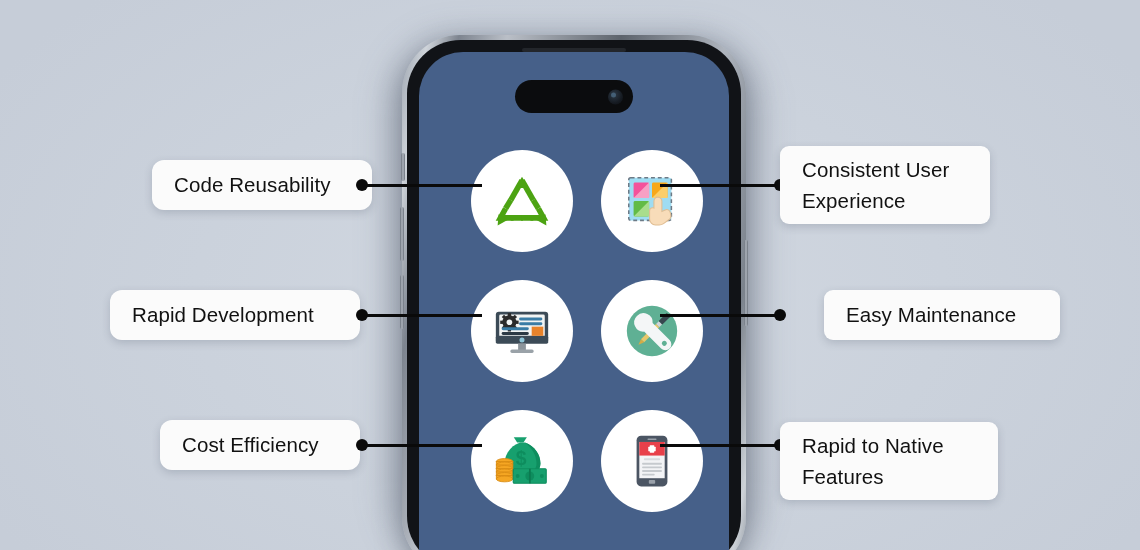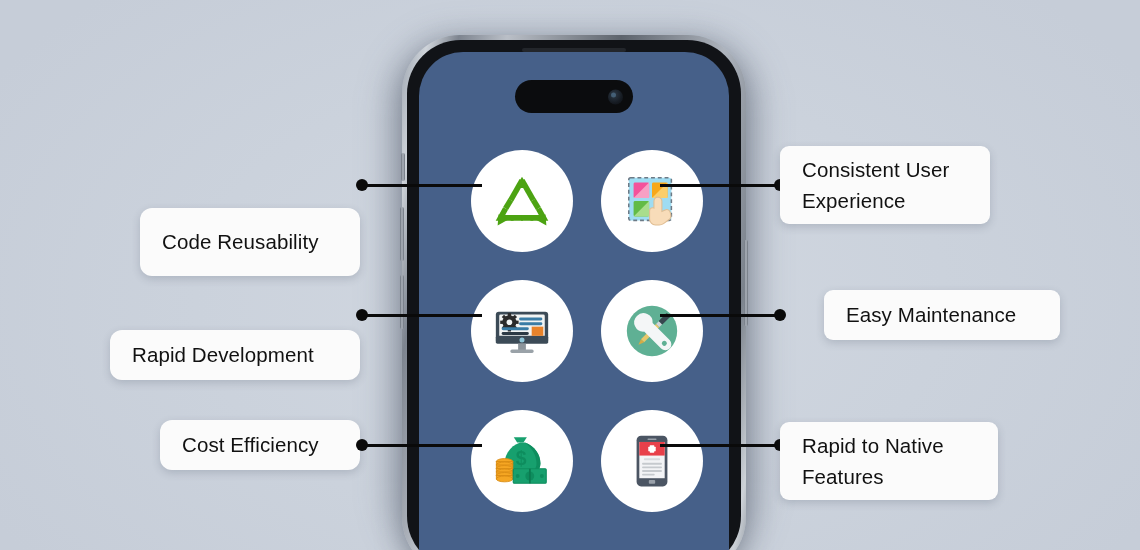--- a/index.html
+++ b/index.html
@@ -332,27 +332,27 @@
               <rect x="28.5" y="53" width="7" height="4" rx="1" fill="#9aa1aa"></rect>
               <rect x="27" y="7.2" width="10" height="1.6" rx="0.8" fill="#9aa1aa"></rect>
             </svg>
           </span>
         </div>
 
       </div>
     </div>
   </div>
 
-  <div class="label left" style="left:140px; top:160px; width:220px; height:68px;margin-top:48px;">
+  <div class="label left" style="left:152px; top:160px; width:220px; height:50px;">
     <span>Code Reusability</span>
   </div>
   <div class="dot" style="left:356px; top:179px;"></div>
   <div class="connector" style="left:362px; top:183.5px; width:120px;"></div>
 
-  <div class="label left" style="left:110px; top:290px; width:250px; height:50px;margin-top:40px;">
+  <div class="label left" style="left:110px; top:290px; width:250px; height:50px;">
     <span>Rapid Development</span>
   </div>
   <div class="dot" style="left:356px; top:309px;"></div>
   <div class="connector" style="left:362px; top:313.5px; width:120px;"></div>
 
   <div class="label left" style="left:160px; top:420px; width:200px; height:50px;">
     <span>Cost Efficiency</span>
   </div>
   <div class="dot" style="left:356px; top:439px;"></div>
   <div class="connector" style="left:362px; top:443.5px; width:120px;"></div>

